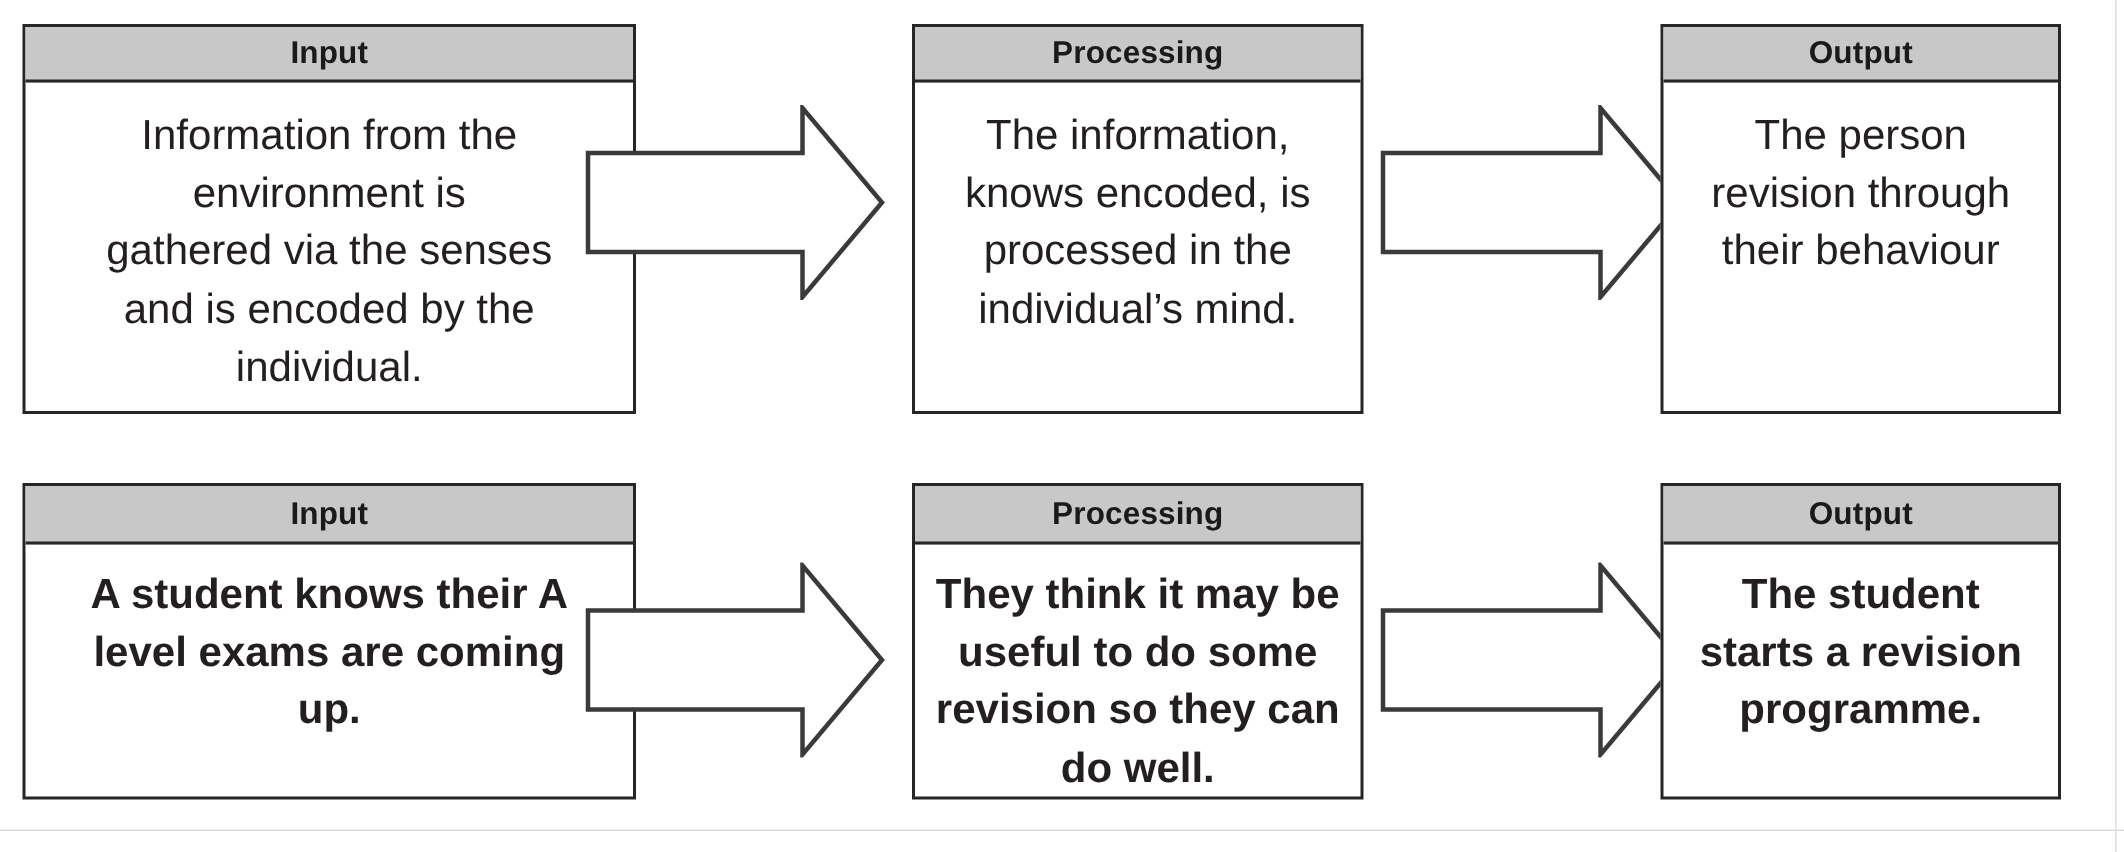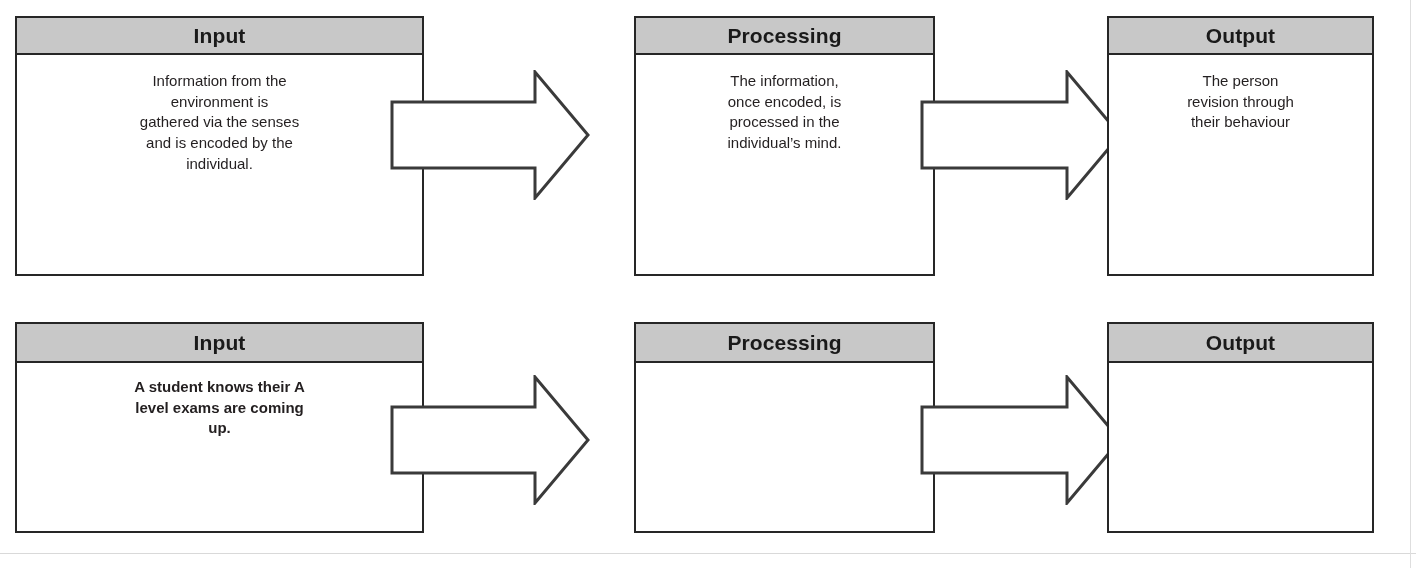--- a/index.html
+++ b/index.html
@@ -43,40 +43,40 @@
     align-items: center;
     justify-content: center;
     letter-spacing: 0.1px;
     flex: 0 0 auto;
   }
 
   .box-body {
     flex: 1 1 auto;
     box-sizing: border-box;
     color: #231f20;
-    font-size: 15px;
+    font-size: 28px;
     line-height: 1.38;
     text-align: center;
     padding: 14px 12px 8px 12px;
     white-space: pre-line;
   }
 
   
   .row1 { top: 16px; height: 260px; }
   .row1 .box-header { height: 37px; }
   .row1 .box-body { padding-top: 16px; }
 
   
   .row2 { top: 322px; height: 211px; }
   .row2 .box-header { height: 39px; }
   .row2 .box-body { padding-top: 14px; font-weight: bold; }
 
   
   .col1 { left: 15px;   width: 409px; }
-  .col2 { left: 608px;  width: 301px; margin-left: 26px; }
+  .col2 { left: 608px;  width: 301px; }
   .col3 { left: 1107px; width: 267px; }
 
   
   .arrow {
     position: absolute;
     display: block;
   }
   .arrow svg { display: block; width: 100%; height: 100%; }
   .arrow svg polygon {
     fill: #ffffff;
@@ -122,21 +122,21 @@
 
   <div class="arrow arrow-r1 arrow-a">
     <svg viewBox="0 0 200 130" preserveAspectRatio="none" aria-hidden="true">
       <polygon points="2,32 145,32 145,2 198,65 145,128 145,98 2,98"></polygon>
     </svg>
   </div>
 
   <div class="box row1 col2">
     <div class="box-header">Processing</div>
     <div class="box-body">The information,
-once encoded, is
+knows encoded, is
 processed in the
 individual’s mind.</div>
   </div>
 
   <div class="arrow arrow-r1 arrow-b">
     <svg viewBox="0 0 202 130" preserveAspectRatio="none" aria-hidden="true">
       <polygon points="2,32 147,32 147,2 200,65 147,128 147,98 2,98"></polygon>
     </svg>
   </div>
 
@@ -155,28 +155,35 @@
   </div>
 
   <div class="arrow arrow-r2 arrow-a">
     <svg viewBox="0 0 200 130" preserveAspectRatio="none" aria-hidden="true">
       <polygon points="2,32 145,32 145,2 198,65 145,128 145,98 2,98"></polygon>
     </svg>
   </div>
 
   <div class="box row2 col2">
     <div class="box-header">Processing</div>
+    <div class="box-body">They think it may be
+useful to do some
+revision so they can
+do well.</div>
   </div>
 
   <div class="arrow arrow-r2 arrow-b">
     <svg viewBox="0 0 202 130" preserveAspectRatio="none" aria-hidden="true">
       <polygon points="2,32 147,32 147,2 200,65 147,128 147,98 2,98"></polygon>
     </svg>
   </div>
 
   <div class="box row2 col3">
     <div class="box-header">Output</div>
+    <div class="box-body">The student
+starts a revision
+programme.</div>
   </div>
 
   <div class="hrule" style="top:553px;"></div>
   <div class="vrule" style="left:1410px;"></div>
 
 </div>
 
 </body></html>

